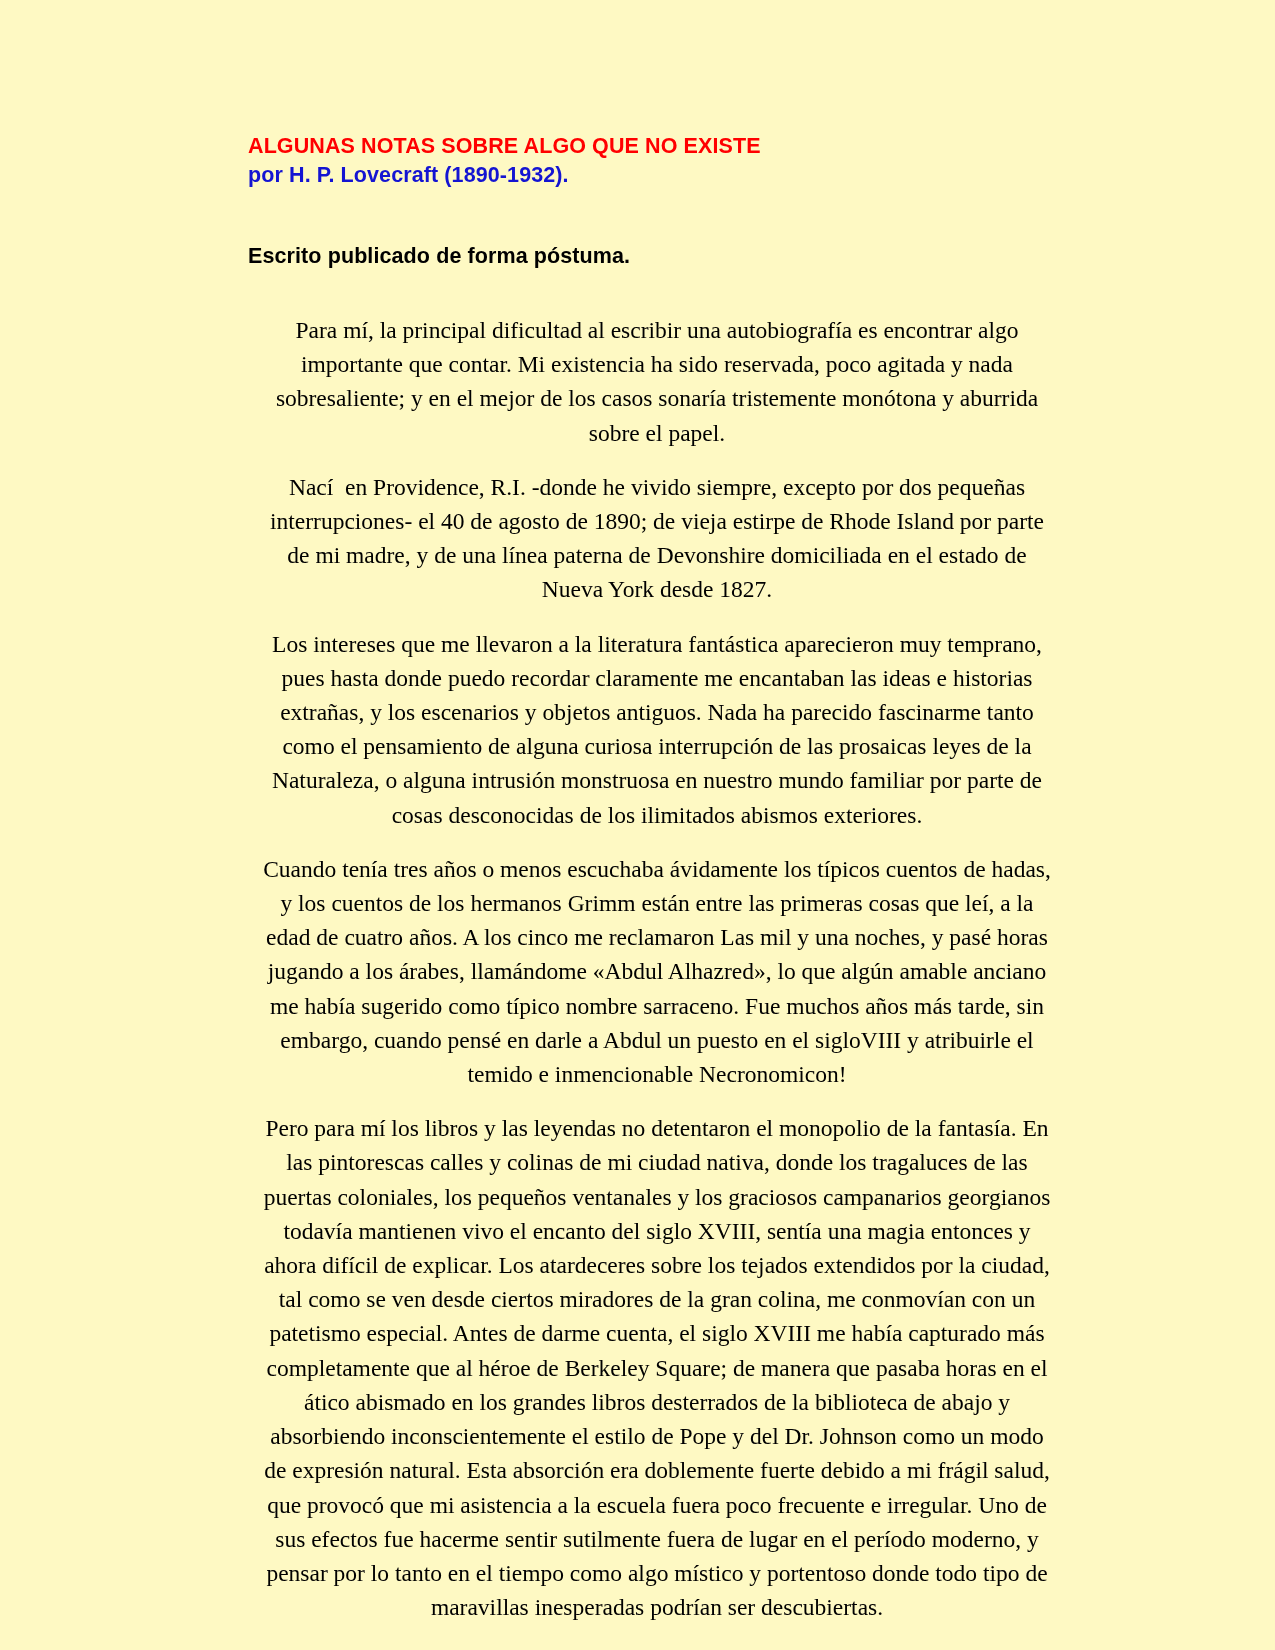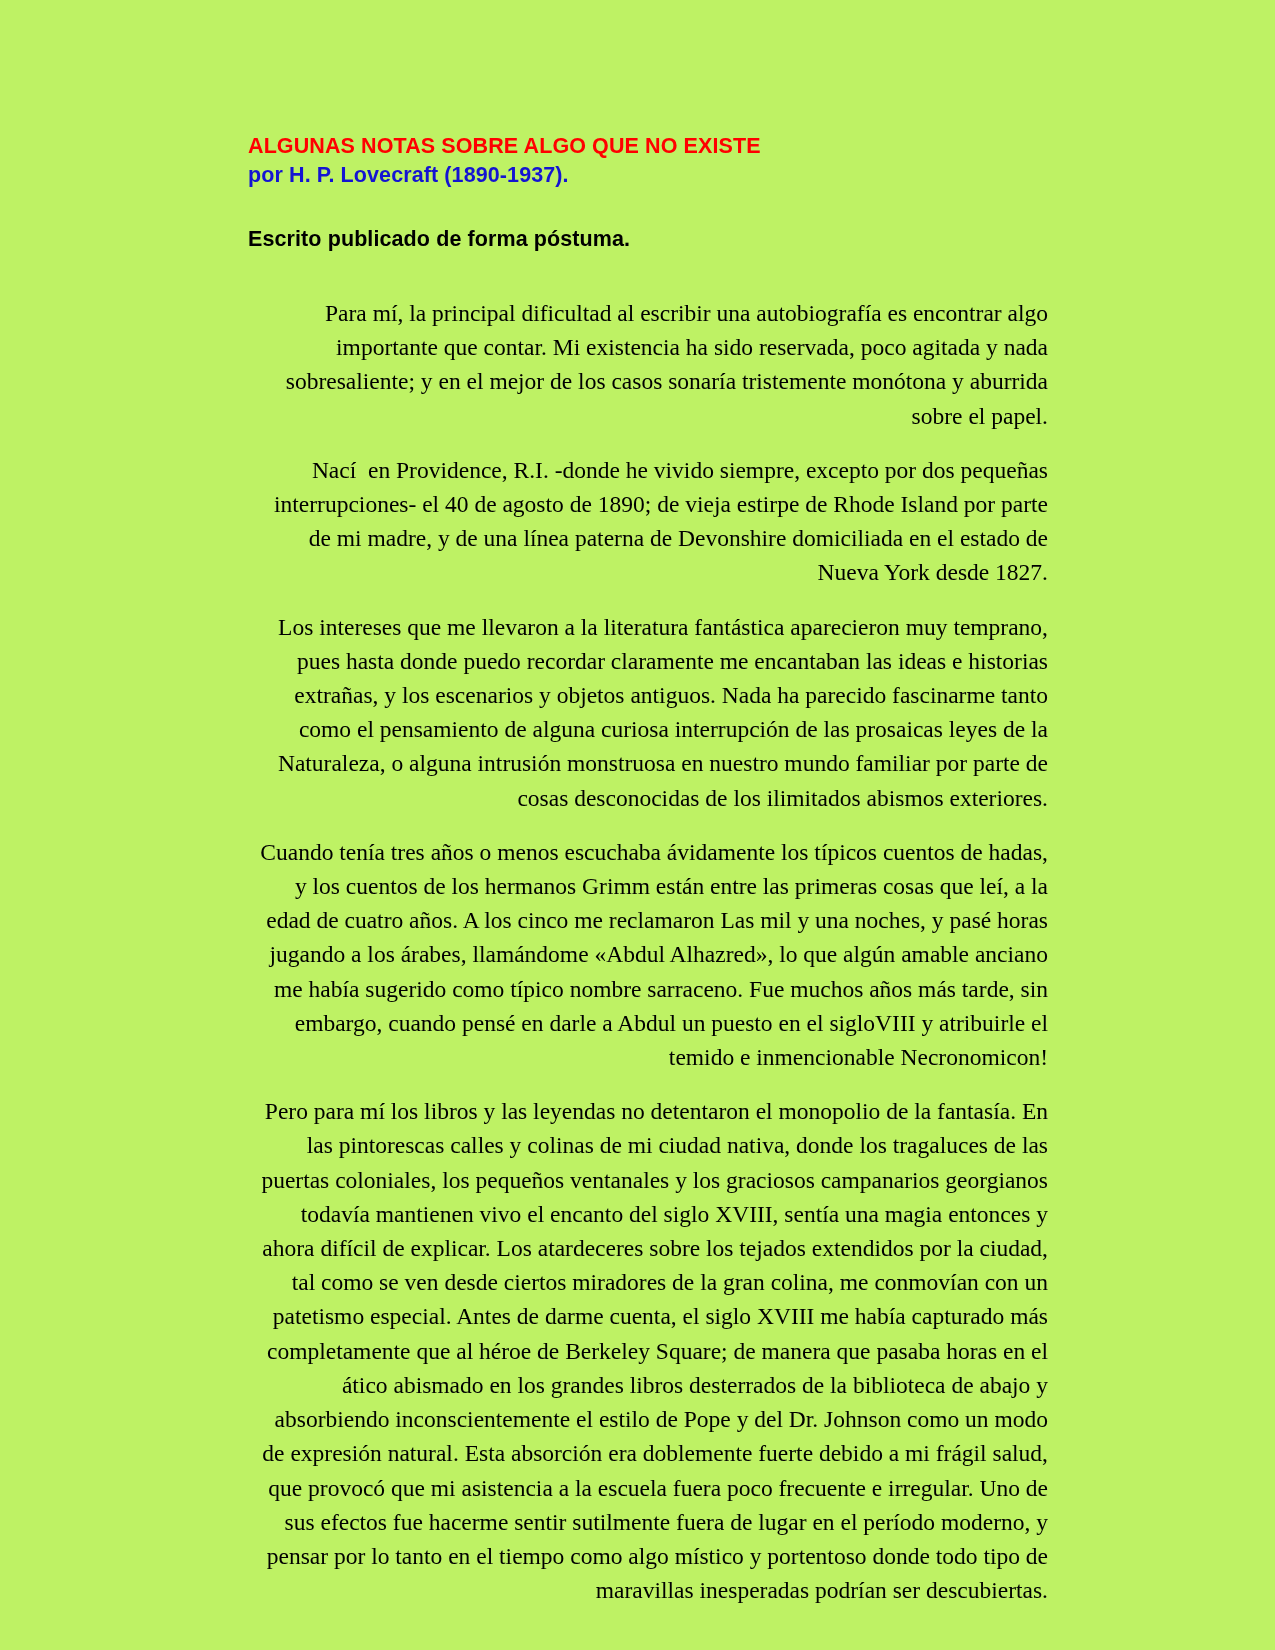--- a/index.html
+++ b/index.html
@@ -15,21 +15,21 @@
     overflow: hidden;
     font-family: "Liberation Serif", "DejaVu Serif", serif;
     -webkit-font-smoothing: antialiased;
   }
   .page {
     position: absolute;
     left: 0;
     top: 0;
     width: 1275px;
     height: 1650px;
-    background: #bef264;
+    background: #fef9c3;
   }
   .content {
     position: absolute;
     left: 248px;
     top: 132px;
     width: 800px;
   }
 
   
   .heading-block {
@@ -49,55 +49,55 @@
     display: block;
     white-space: nowrap;
   }
 
   .subtitle-block {
     font-family: "Liberation Sans", "DejaVu Sans", sans-serif;
     font-weight: bold;
     font-size: 21.5px;
     line-height: 29px;
     color: #000000;
-    margin-top: 35px;
+    margin-top: 52px;
     letter-spacing: 0.1px;
   }
   .subtitle-line {
     display: block;
     white-space: nowrap;
   }
 
   
   .body-block {
     margin-top: 42px;
   }
   .body-paragraph {
     font-family: "Liberation Serif", "DejaVu Serif", serif;
     font-size: 23.5px;
     line-height: 34.2px;
     color: #000000;
-    margin: 0 0 20px 0;
-    text-align: right;
+    margin: 0 0 20px 9px;
+    text-align: center;
     white-space: pre-wrap;
     width: 800px;
   }
   .body-paragraph:last-child {
     margin-bottom: 0;
   }
 </style>
 </head>
 <body>
 
 <div class="page">
   <div class="content">
 
     <div class="heading-block">
       <span class="title-main">ALGUNAS NOTAS SOBRE ALGO QUE NO EXISTE</span>
-      <span class="title-author">por H. P. Lovecraft (1890-1937).</span>
+      <span class="title-author">por H. P. Lovecraft (1890-1932).</span>
     </div>
 
     <div class="subtitle-block">
       <span class="subtitle-line">Escrito publicado de forma póstuma.</span>
     </div>
 
     <div class="body-block">
       <p class="body-paragraph">Para mí, la principal dificultad al escribir una autobiografía es encontrar algo importante que contar. Mi existencia ha sido reservada, poco agitada y nada sobresaliente; y en el mejor de los casos sonaría tristemente monótona y aburrida sobre el papel.</p>
       <p class="body-paragraph">Nací  en Providence, R.I. -donde he vivido siempre, excepto por dos pequeñas interrupciones- el 40 de agosto de 1890; de vieja estirpe de Rhode Island por parte de mi madre, y de una línea paterna de Devonshire domiciliada en el estado de Nueva York desde 1827.</p>
       <p class="body-paragraph">Los intereses que me llevaron a la literatura fantástica aparecieron muy temprano, pues hasta donde puedo recordar claramente me encantaban las ideas e historias extrañas, y los escenarios y objetos antiguos. Nada ha parecido fascinarme tanto como el pensamiento de alguna curiosa interrupción de las prosaicas leyes de la Naturaleza, o alguna intrusión monstruosa en nuestro mundo familiar por parte de cosas desconocidas de los ilimitados abismos exteriores.</p>

